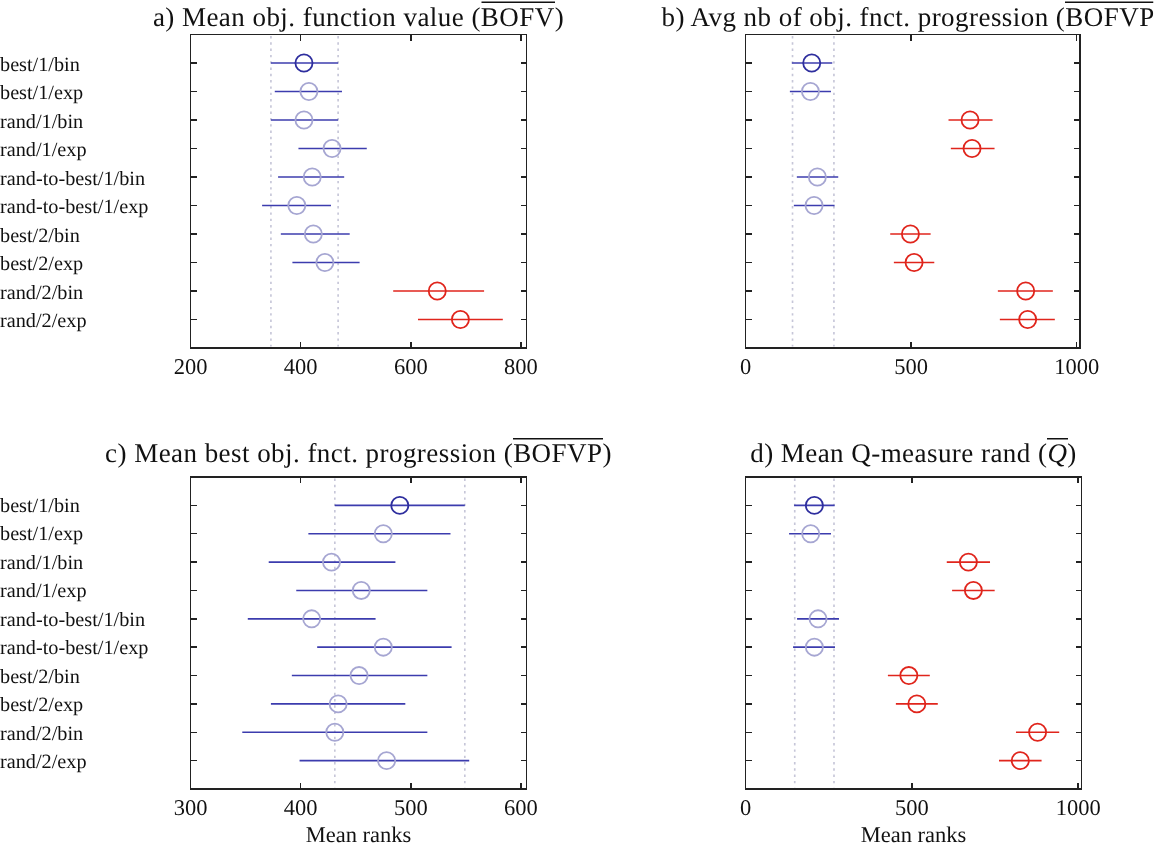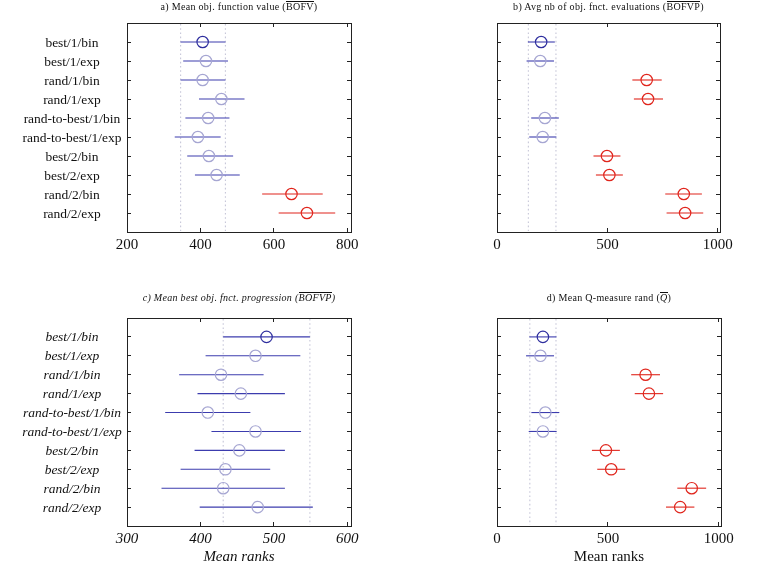--- a/index.html
+++ b/index.html
@@ -8,39 +8,38 @@
     width:769px;height:571px;
     background:#ffffff;
     font-family:"Liberation Serif","DejaVu Serif",serif;
     color:#111;
     overflow:hidden;
   }
   .subplot{position:absolute;}
   .sp-title{
     position:absolute;
     text-align:center;
-    font-size:10px;
+    font-size:18px;
     letter-spacing:0.3px;
     white-space:nowrap;
     color:#111;
   }
   .sp-title .ov{
     display:inline-block;
     border-top:1.4px solid #111;
     line-height:1.05;
   }
   .sp-title .ital{font-style:italic;}
   .cat-label{
     position:absolute;
-    text-align:center;
+    text-align:left;
     font-size:13.5px;
     line-height:15px;
     white-space:nowrap;
     color:#111;
-    padding-left:12px;
   }
   svg{position:absolute;left:0;top:0;}
   svg text{
     font-family:"Liberation Serif","DejaVu Serif",serif;
     fill:#111;
   }
 </style>
 </head>
 <body>
 
@@ -109,21 +108,21 @@
         <text x="200.44262295081967" y="249" text-anchor="middle" font-size="15px">400</text>
         <line x1="273.88524590163934" x2="273.88524590163934" y1="228" y2="232" stroke="#222222" stroke-width="1" shape-rendering="crispEdges"></line>
         <line x1="273.88524590163934" x2="273.88524590163934" y1="23" y2="27" stroke="#222222" stroke-width="1" shape-rendering="crispEdges"></line>
         <text x="273.88524590163934" y="249" text-anchor="middle" font-size="15px">600</text>
         <line x1="347.327868852459" x2="347.327868852459" y1="228" y2="232" stroke="#222222" stroke-width="1" shape-rendering="crispEdges"></line>
         <line x1="347.327868852459" x2="347.327868852459" y1="23" y2="27" stroke="#222222" stroke-width="1" shape-rendering="crispEdges"></line>
         <text x="347.327868852459" y="249" text-anchor="middle" font-size="15px">800</text>
       </svg>
     </div>
     <div class="subplot" style="left: 384px; top: 0px; width: 385px; height: 285px;">
-      <div class="sp-title" style="left: 32px; top: 1px; width: 385px;"><span>b) Avg nb of obj. fnct. evaluations (</span><span class="ov">BOFVP</span><span>)</span></div>
+      <div class="sp-title" style="left: 32px; top: 1px; width: 385px;"><span>b) Avg nb of obj. fnct. progression (</span><span class="ov">BOFVP</span><span>)</span></div>
       <svg width="385" height="285">
         <line x1="144.35247524752475" x2="144.35247524752475" y1="24" y2="231" stroke="#c6c6d8" stroke-width="1.1" stroke-dasharray="1.6 2.6"></line>
         <line x1="171.95148514851485" x2="171.95148514851485" y1="24" y2="231" stroke="#c6c6d8" stroke-width="1.1" stroke-dasharray="1.6 2.6"></line>
         <line x1="143.91089108910893" x2="170.84752475247524" y1="42" y2="42" stroke="#3c3cae" stroke-width="1.1"></line>
         <circle cx="157.15841584158414" cy="42" r="5.7" fill="none" stroke="#2e2e9e" stroke-width="1.2"></circle>
         <line x1="142.58613861386138" x2="169.96435643564357" y1="61" y2="61" stroke="#3c3cae" stroke-width="1.1"></line>
         <circle cx="156.27524752475247" cy="61" r="5.7" fill="none" stroke="#a6a6d2" stroke-width="1.2"></circle>
         <line x1="248.34554455445544" x2="277.71089108910894" y1="80" y2="80" stroke="#e0251c" stroke-width="1.1"></line>
         <circle cx="262.6970297029703" cy="80" r="5.7" fill="none" stroke="#e0251c" stroke-width="1.2"></circle>
         <line x1="249.89108910891088" x2="279.0356435643564" y1="99" y2="99" stroke="#e0251c" stroke-width="1.1"></line>
@@ -165,21 +164,21 @@
         <line x1="113" x2="113" y1="23" y2="27" stroke="#222222" stroke-width="1" shape-rendering="crispEdges"></line>
         <text x="113" y="249" text-anchor="middle" font-size="15px">0</text>
         <line x1="223.3960396039604" x2="223.3960396039604" y1="228" y2="232" stroke="#222222" stroke-width="1" shape-rendering="crispEdges"></line>
         <line x1="223.3960396039604" x2="223.3960396039604" y1="23" y2="27" stroke="#222222" stroke-width="1" shape-rendering="crispEdges"></line>
         <text x="223.3960396039604" y="249" text-anchor="middle" font-size="15px">500</text>
         <line x1="333.7920792079208" x2="333.7920792079208" y1="228" y2="232" stroke="#222222" stroke-width="1" shape-rendering="crispEdges"></line>
         <line x1="333.7920792079208" x2="333.7920792079208" y1="23" y2="27" stroke="#222222" stroke-width="1" shape-rendering="crispEdges"></line>
         <text x="333.7920792079208" y="249" text-anchor="middle" font-size="15px">1000</text>
       </svg>
     </div>
-    <div class="subplot" style="left: 0px; top: 285px; width: 384px; height: 286px; font-style: italic;">
+    <div class="subplot" style="left: 0px; top: 285px; width: 384px; height: 286px;">
       <div class="sp-title" style="left: 47px; top: 7px; width: 384px;"><span>c) Mean best obj. fnct. progression (</span><span class="ov">BOFVP</span><span>)</span></div>
       <div class="cat-label" style="left: 0px; width: 120px; top: 44.4091px;">best/1/bin</div>
       <div class="cat-label" style="left: 0px; width: 120px; top: 63.3182px;">best/1/exp</div>
       <div class="cat-label" style="left: 0px; width: 120px; top: 82.2273px;">rand/1/bin</div>
       <div class="cat-label" style="left: 0px; width: 120px; top: 101.136px;">rand/1/exp</div>
       <div class="cat-label" style="left: 0px; width: 120px; top: 120.045px;">rand-to-best/1/bin</div>
       <div class="cat-label" style="left: 0px; width: 120px; top: 138.955px;">rand-to-best/1/exp</div>
       <div class="cat-label" style="left: 0px; width: 120px; top: 157.864px;">best/2/bin</div>
       <div class="cat-label" style="left: 0px; width: 120px; top: 176.773px;">best/2/exp</div>
       <div class="cat-label" style="left: 0px; width: 120px; top: 195.682px;">rand/2/bin</div>

